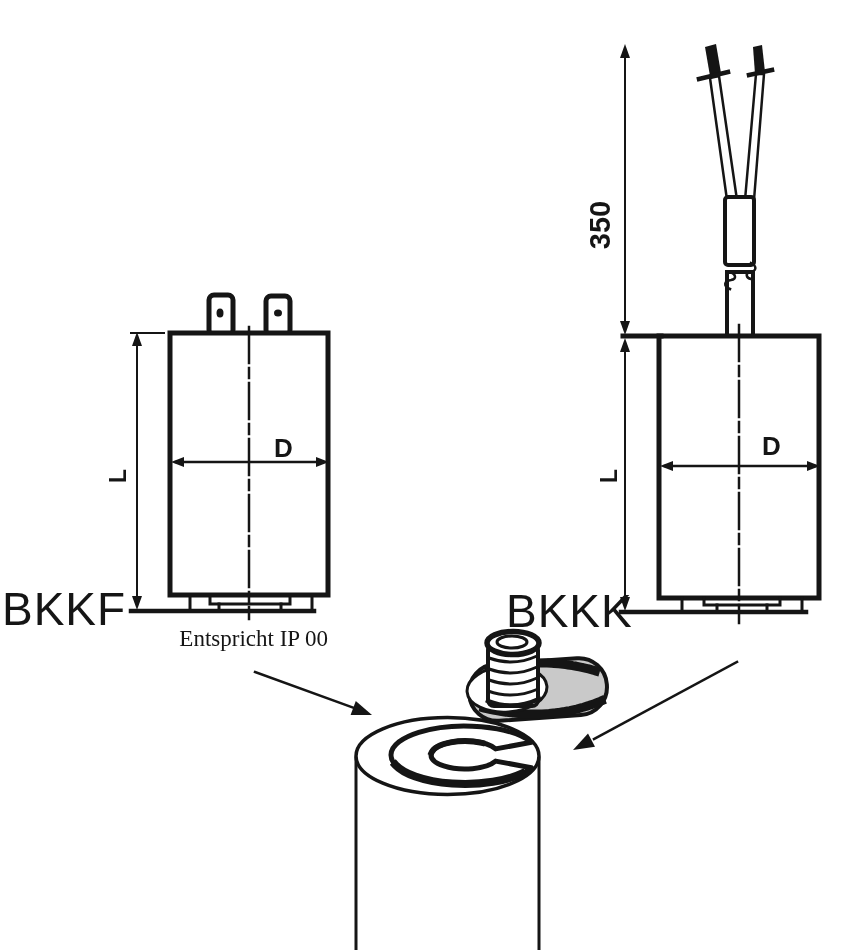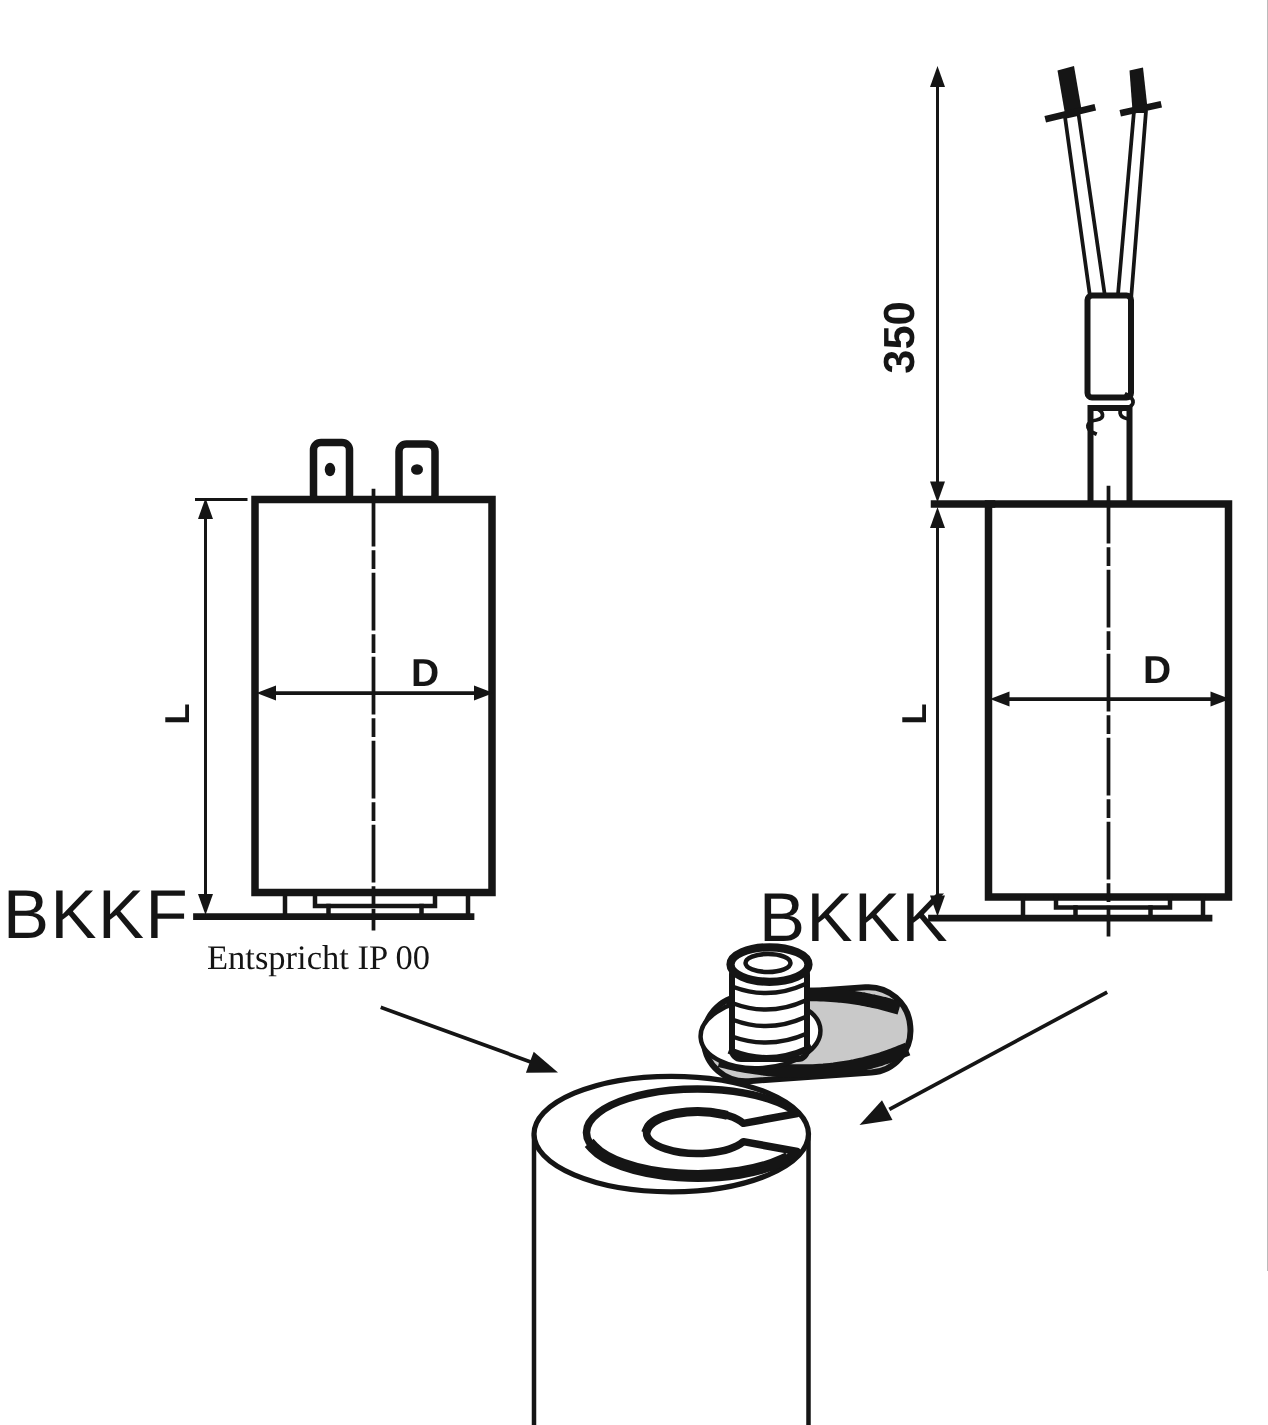--- a/index.html
+++ b/index.html
@@ -12,21 +12,21 @@
     position:relative;
     width:845px;height:950px;
     background:var(--background);
     overflow:hidden;
     font-family:"Liberation Sans",sans-serif;
     color:var(--line);
   }
   .canvas svg{position:absolute;left:0;top:0;color:var(--line);}
   .lbl{position:absolute;white-space:nowrap;color:var(--line);}
   .model{font-size:46px;letter-spacing:1px;}
-  .caption{font-family:"Liberation Serif",serif;font-size:23px;text-align:left;}
+  .caption{font-family:"Liberation Serif",serif;font-size:23px;text-align:right;}
   .dimL{width:30px;height:30px;display:flex;align-items:center;justify-content:center;
         transform:rotate(-90deg);font-size:23px;font-weight:600;}
   .dimD{font-size:26px;font-weight:700;}
   .dim350{width:60px;height:60px;display:flex;align-items:center;justify-content:center;
         transform:rotate(-90deg);font-size:29px;font-weight:600;}
 </style>
 </head>
 <body>
 
 <div class="canvas">

